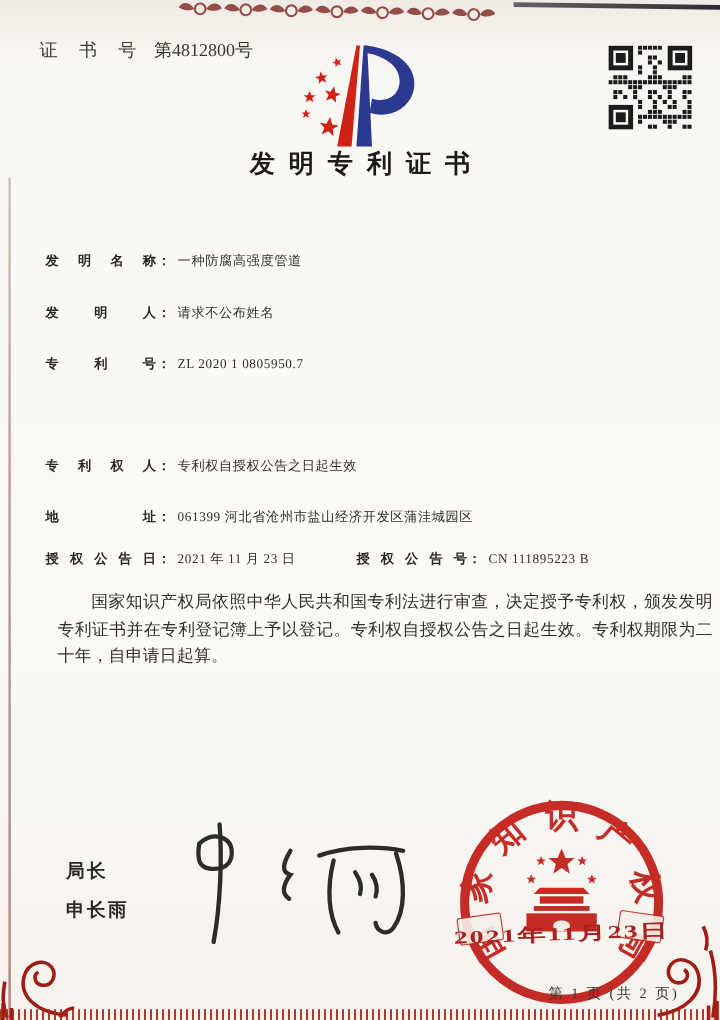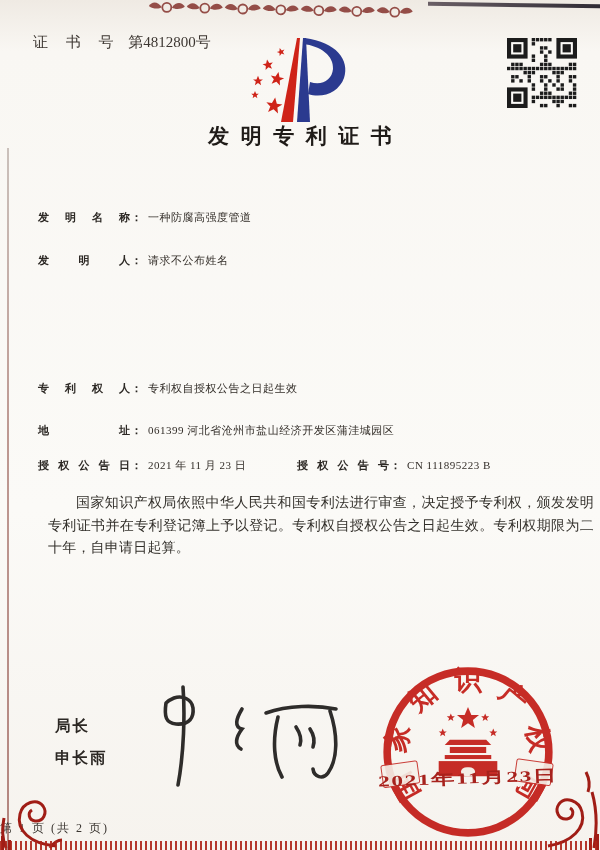--- a/index.html
+++ b/index.html
@@ -22,21 +22,21 @@
   .fcolon{font-weight:700;margin:0 6px 0 1px;}
   .fval{color:#332e29;letter-spacing:.5px;}
   .grant2{margin-left:48px;}
   
   .body-text{left:36px;top:492px;width:558px;font-size:14px;line-height:1.62;
              text-align:justify;color:#33302b;letter-spacing:.2px;}
   .body-text p{margin:0 0 4px 12px;text-indent:2em;}
   
   .signer{left:55px;font-size:15.5px;font-weight:700;letter-spacing:2px;color:#2c2824;}
   
-  .footer{left:0;top:820px;width:566px;text-align:left;font-size:12px;color:#3a3530;letter-spacing:2px;}
+  .footer{left:0;top:820px;width:566px;text-align:right;font-size:12px;color:#3a3530;letter-spacing:2px;}
   
   .topline{left:428px;top:3px;width:176px;height:3.5px;
            background:linear-gradient(90deg,#6a5f66,#2e2a33);transform:rotate(.8deg);}
   .leftline{left:7px;top:148px;width:2px;height:702px;
             background:linear-gradient(180deg,#a4948d,#8c4a40 40%,#7c2a22);opacity:.55;}
   .stripes{left:0;top:841px;width:600px;height:9px;opacity:.9;
            background:repeating-linear-gradient(90deg,#ad2317 0 2px,rgba(255,255,255,0) 2px 5px);}
   svg{display:block;}
 </style>
 </head>
@@ -198,20 +198,23 @@
   </svg>
 
   <div class="abs title">发明专利证书</div>
 
   <div class="abs frow" style="top:210px">
     <span class="flabel">发明名称</span><span class="fcolon">：</span><span class="fval">一种防腐高强度管道</span>
   </div>
   <div class="abs frow" style="top:253px">
     <span class="flabel">发明人</span><span class="fcolon">：</span><span class="fval">请求不公布姓名</span>
   </div>
+  <div class="abs frow" style="top:296px">
+    <span class="flabel">专利号</span><span class="fcolon">：</span><span class="fval">ZL 2020 1 0805950.7</span>
+  </div>
   <div class="abs frow" style="top:381px">
     <span class="flabel">专利权人</span><span class="fcolon">：</span><span class="fval">专利权自授权公告之日起生效</span>
   </div>
   <div class="abs frow" style="top:423px">
     <span class="flabel">地址</span><span class="fcolon">：</span><span class="fval">061399 河北省沧州市盐山经济开发区蒲洼城园区</span>
   </div>
   <div class="abs frow" style="top:458px">
     <span>
       <span class="flabel">授权公告日</span><span class="fcolon">：</span><span class="fval">2021 年 11 月 23 日</span>
     </span>

